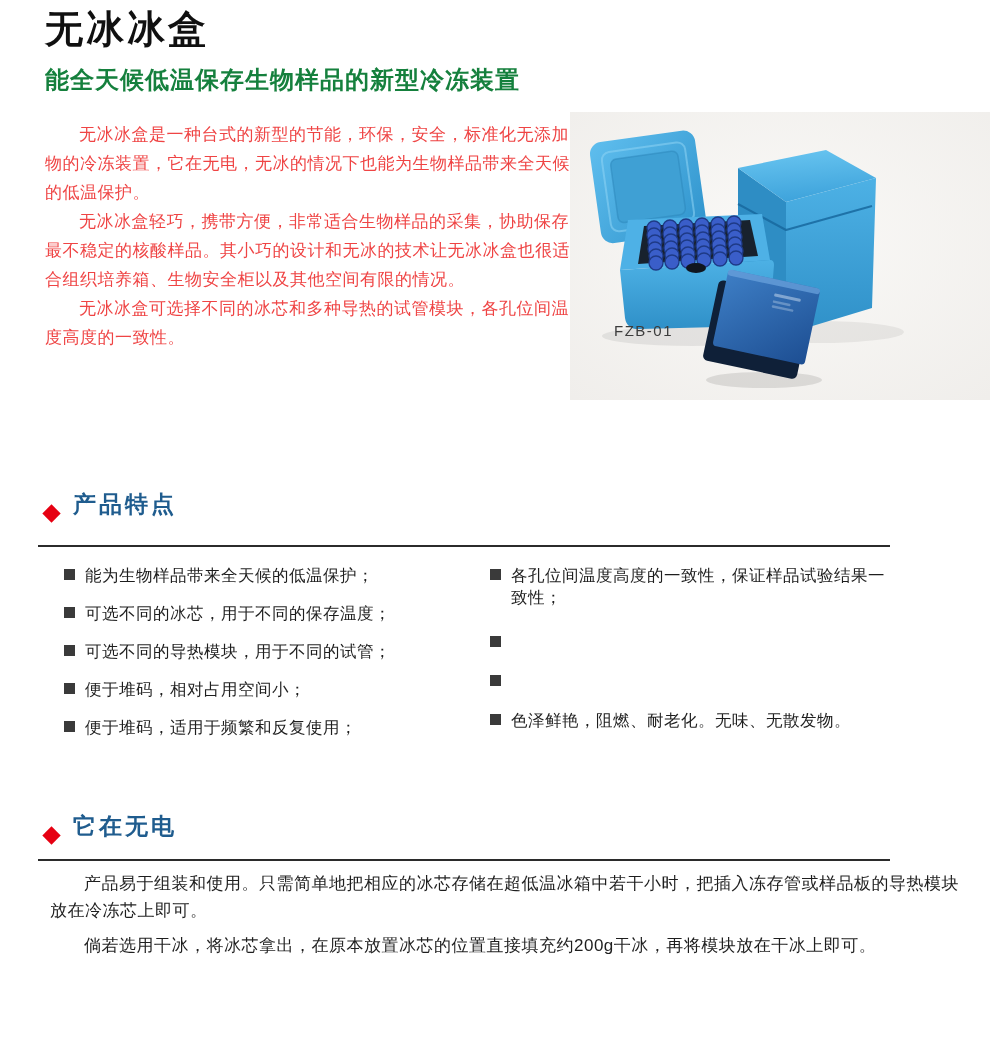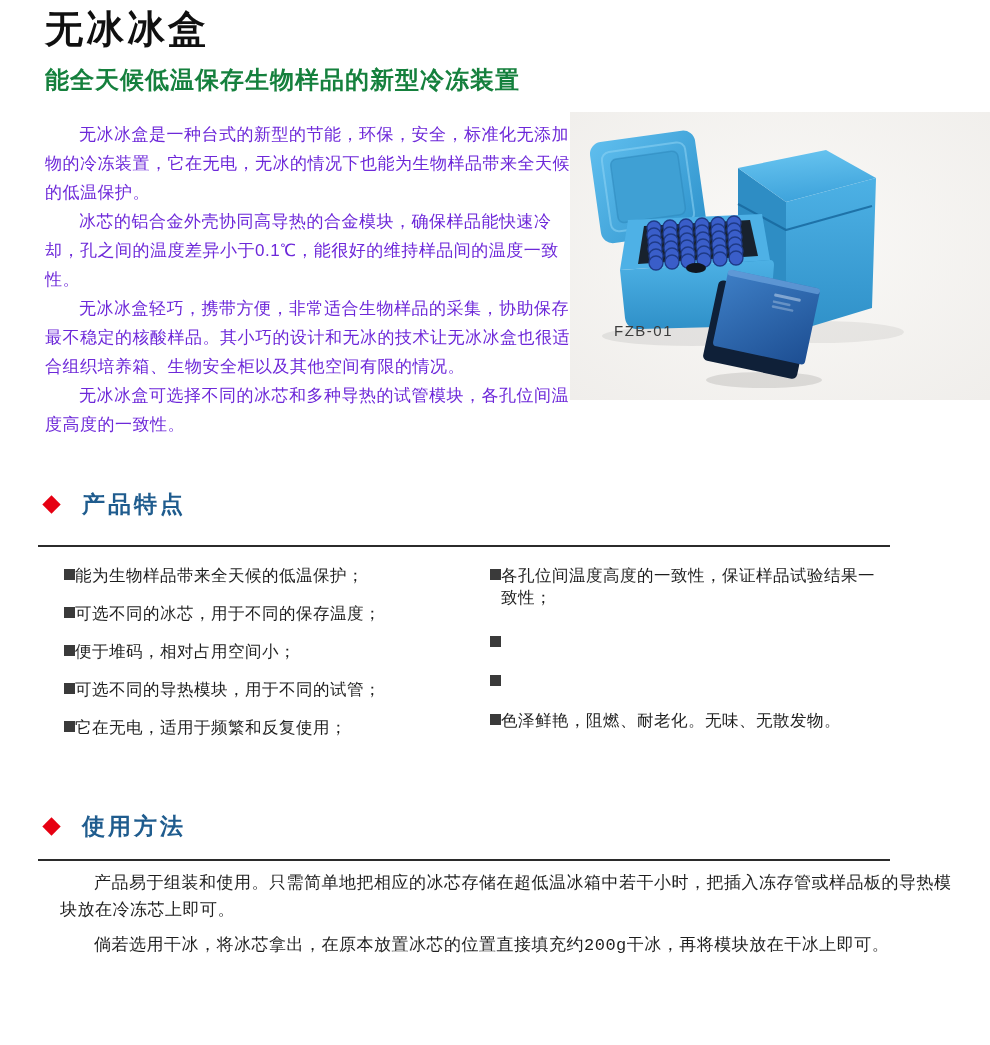--- a/index.html
+++ b/index.html
@@ -9,60 +9,59 @@
     font-family:"Liberation Sans", sans-serif; color:#222222; overflow:hidden;
   }
   .title {
     position:absolute; left:45px; top:4px; font-size:38px; font-weight:bold;
     color:#101010; letter-spacing:3px;
   }
   .subtitle {
     position:absolute; left:45px; top:64px; font-size:24px; font-weight:bold;
     color:#15803d; letter-spacing:1px;
   }
-  .intro { position:absolute; left:45px; top:120px; width:527px; font-size:17px; line-height:29px; color:#6d28d9; }
+  .intro { position:absolute; left:45px; top:120px; width:527px; font-size:17px; line-height:29px; color:#ef4444; }
   .intro p { margin:0; text-indent:2em; letter-spacing:0.5px; }
 
   .figure { position:absolute; left:570px; top:112px; width:420px; height:288px; }
   .figure svg { width:100%; height:100%; display:block; }
   .model-label { position:absolute; left:44px; top:210px; font-size:15px; color:#3c3c3c; letter-spacing:1.5px; }
 
-  .section-heading { position:absolute; display:flex; align-items:center; gap:24px; }
+  .section-heading { position:absolute; display:flex; align-items:flex-end; gap:15px; }
   .section-heading.features-pos { left:45px; top:489px; }
   .section-heading.usage-pos { left:45px; top:811px; }
   .diamond { width:13px; height:13px; background:#e60012; transform:rotate(45deg); flex:0 0 auto; }
   .section-heading .txt { font-size:23px; font-weight:bold; color:#1f5c8e; letter-spacing:3px; }
 
   .rule { position:absolute; left:38px; width:852px; height:2px; background:#2b2b2b; }
   .rule.r1 { top:545px; }
   .rule.r2 { top:859px; }
 
   .features { position:absolute; left:64px; top:564px; display:flex; }
   .features ul { list-style:none; margin:0; padding:0; }
   .col-left { width:426px; }
   .col-right { width:400px; }
-  .features li { display:flex; font-size:16.5px; line-height:22px; color:#1e1e1e; margin-bottom:16px; letter-spacing:0.5px; }
+  .features li { display:flex; gap:10px; font-size:16.5px; line-height:22px; color:#1e1e1e; margin-bottom:16px; letter-spacing:0.5px; }
   .col-right li { margin-bottom:23px; }
   .col-right li:first-child { }
   .bullet { flex:0 0 auto; width:11px; height:11px; background:#3a3a3a; margin-top:5px; }
 
   .usage-text { position:absolute; left:42px; top:870px; width:920px; font-size:17px; line-height:27px; color:#1e1e1e; }
-  .usage-text p { margin:0 0 8px 18px; text-indent:2em; letter-spacing:0.5px;font-family:Liberation Mono, monospace; }
+  .usage-text p { margin:0 0 8px 8px; text-indent:2em; letter-spacing:0.5px; }
 </style>
 </head>
 <body>
 
 <div class="page">
 
   <div class="title">无冰冰盒</div>
   <div class="subtitle">能全天候低温保存生物样品的新型冷冻装置</div>
 
   <div class="intro">
     <p>无冰冰盒是一种台式的新型的节能，环保，安全，标准化无添加物的冷冻装置，它在无电，无冰的情况下也能为生物样品带来全天候的低温保护。</p>
-    <p>冰芯的铝合金外壳协同高导热的合金模块，确保样品能快速冷却，孔之间的温度差异小于0.1℃，能很好的维持样品间的温度一致性。</p>
     <p>无冰冰盒轻巧，携带方便，非常适合生物样品的采集，协助保存最不稳定的核酸样品。其小巧的设计和无冰的技术让无冰冰盒也很适合组织培养箱、生物安全柜以及其他空间有限的情况。</p>
     <p>无冰冰盒可选择不同的冰芯和多种导热的试管模块，各孔位间温度高度的一致性。</p>
   </div>
 
   <div class="figure">
     <svg viewBox="0 0 420 288" xmlns="http://www.w3.org/2000/svg">
       <defs>
         <radialGradient id="bg" cx="50%" cy="45%" r="80%">
           <stop offset="0%" stop-color="#faf9f7"></stop>
           <stop offset="100%" stop-color="#efedea"></stop>
@@ -177,29 +176,29 @@
       <li>
           <span class="bullet"></span>
           <span>能为生物样品带来全天候的低温保护；</span>
         </li>
       <li>
           <span class="bullet"></span>
           <span>可选不同的冰芯，用于不同的保存温度；</span>
         </li>
       <li>
           <span class="bullet"></span>
+          <span>可选不同的导热模块，用于不同的试管；</span>
+        </li>
+      <li>
+          <span class="bullet"></span>
           <span>便于堆码，相对占用空间小；</span>
         </li>
       <li>
           <span class="bullet"></span>
-          <span>可选不同的导热模块，用于不同的试管；</span>
-        </li>
-      <li>
-          <span class="bullet"></span>
-          <span>它在无电，适用于频繁和反复使用；</span>
+          <span>便于堆码，适用于频繁和反复使用；</span>
         </li>
     </ul>
     <ul class="col-right">
       <li>
           <span class="bullet"></span>
           <span>各孔位间温度高度的一致性，保证样品试验结果一致性；</span>
         </li>
       <li>
           <span class="bullet"></span>
         </li>
@@ -208,21 +207,21 @@
         </li>
       <li>
           <span class="bullet"></span>
           <span>色泽鲜艳，阻燃、耐老化。无味、无散发物。</span>
         </li>
     </ul>
   </div>
 
   <div class="section-heading usage-pos">
     <span class="diamond"></span>
-    <span class="txt">使用方法</span>
+    <span class="txt">它在无电</span>
   </div>
   <div class="rule r2"></div>
 
   <div class="usage-text">
     <p>产品易于组装和使用。只需简单地把相应的冰芯存储在超低温冰箱中若干小时，把插入冻存管或样品板的导热模块放在冷冻芯上即可。</p>
     <p>倘若选用干冰，将冰芯拿出，在原本放置冰芯的位置直接填充约200g干冰，再将模块放在干冰上即可。</p>
   </div>
 
 </div>
 

